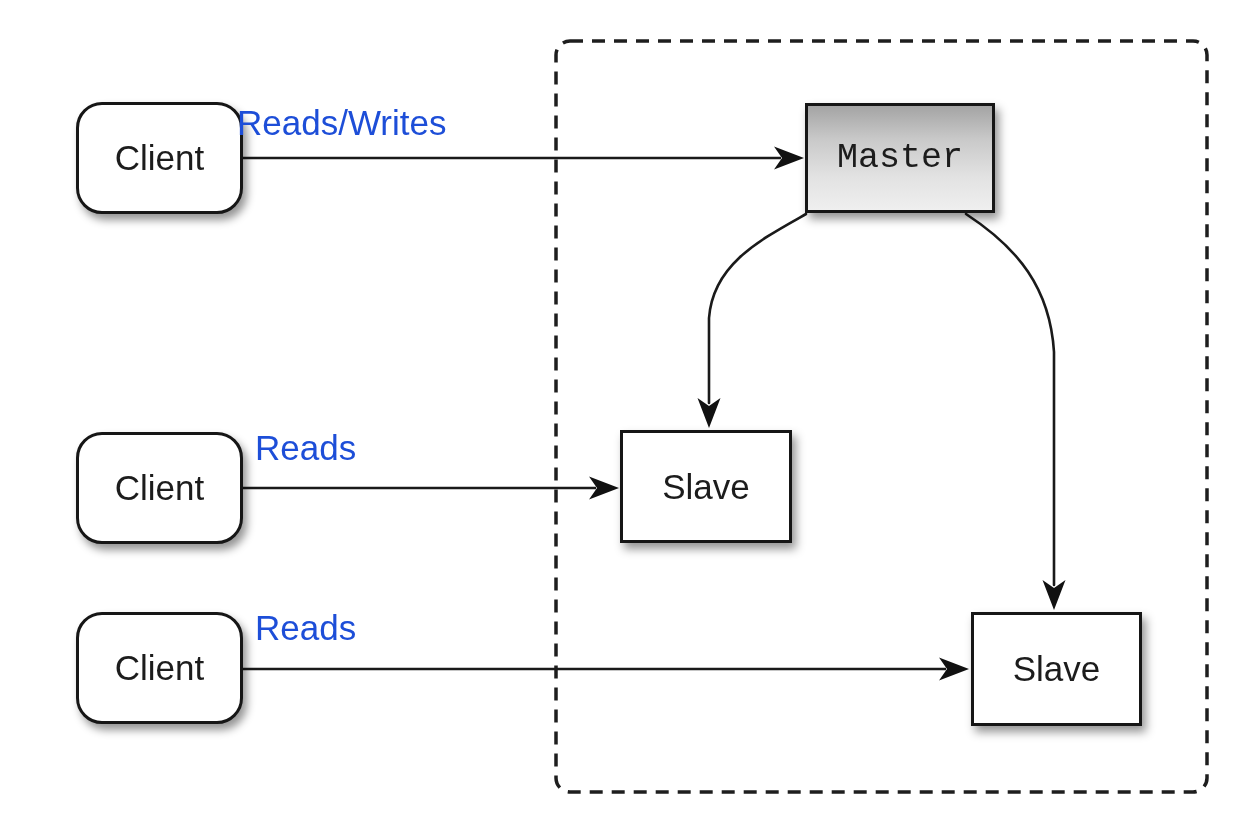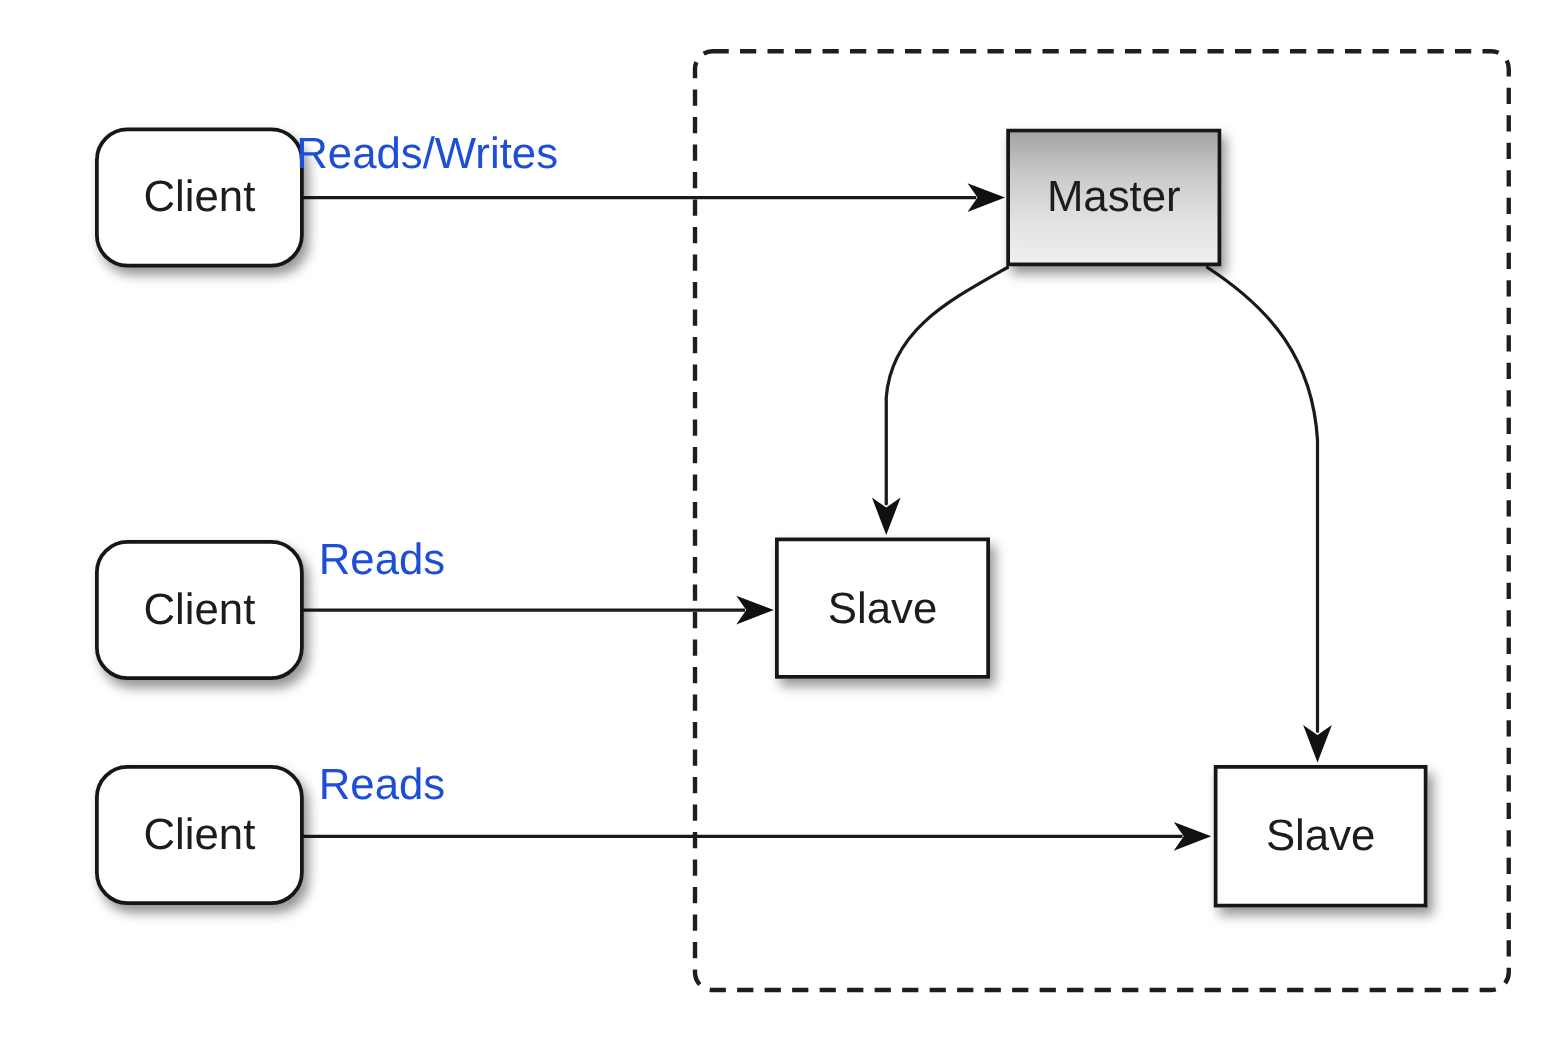--- a/index.html
+++ b/index.html
@@ -38,22 +38,23 @@
     width: 167px;
     height: 112px;
     border-radius: 26px;
     margin-left: 38px;
   }
   .node-client.row-1 { top: 102px; }
   .node-client.row-2 { top: 432px; }
   .node-client.row-3 { top: 612px; }
   .node-master {
     left: 805px; top: 103px;
-    width: 172px; height: 110px;
+    width: 190px; height: 110px;
     background: linear-gradient(180deg, #a4a4a4 0%, #c9c9c9 32%, #e2e2e2 68%, #efefef 100%);
+    font-family: Liberation Mono, monospace;
   }
   .node-slave-1 {
     left: 620px; top: 430px;
     width: 172px; height: 113px;
   }
   .node-slave-2 {
     left: 971px; top: 612px;
     width: 171px; height: 114px;
   }
   .edge-label {

